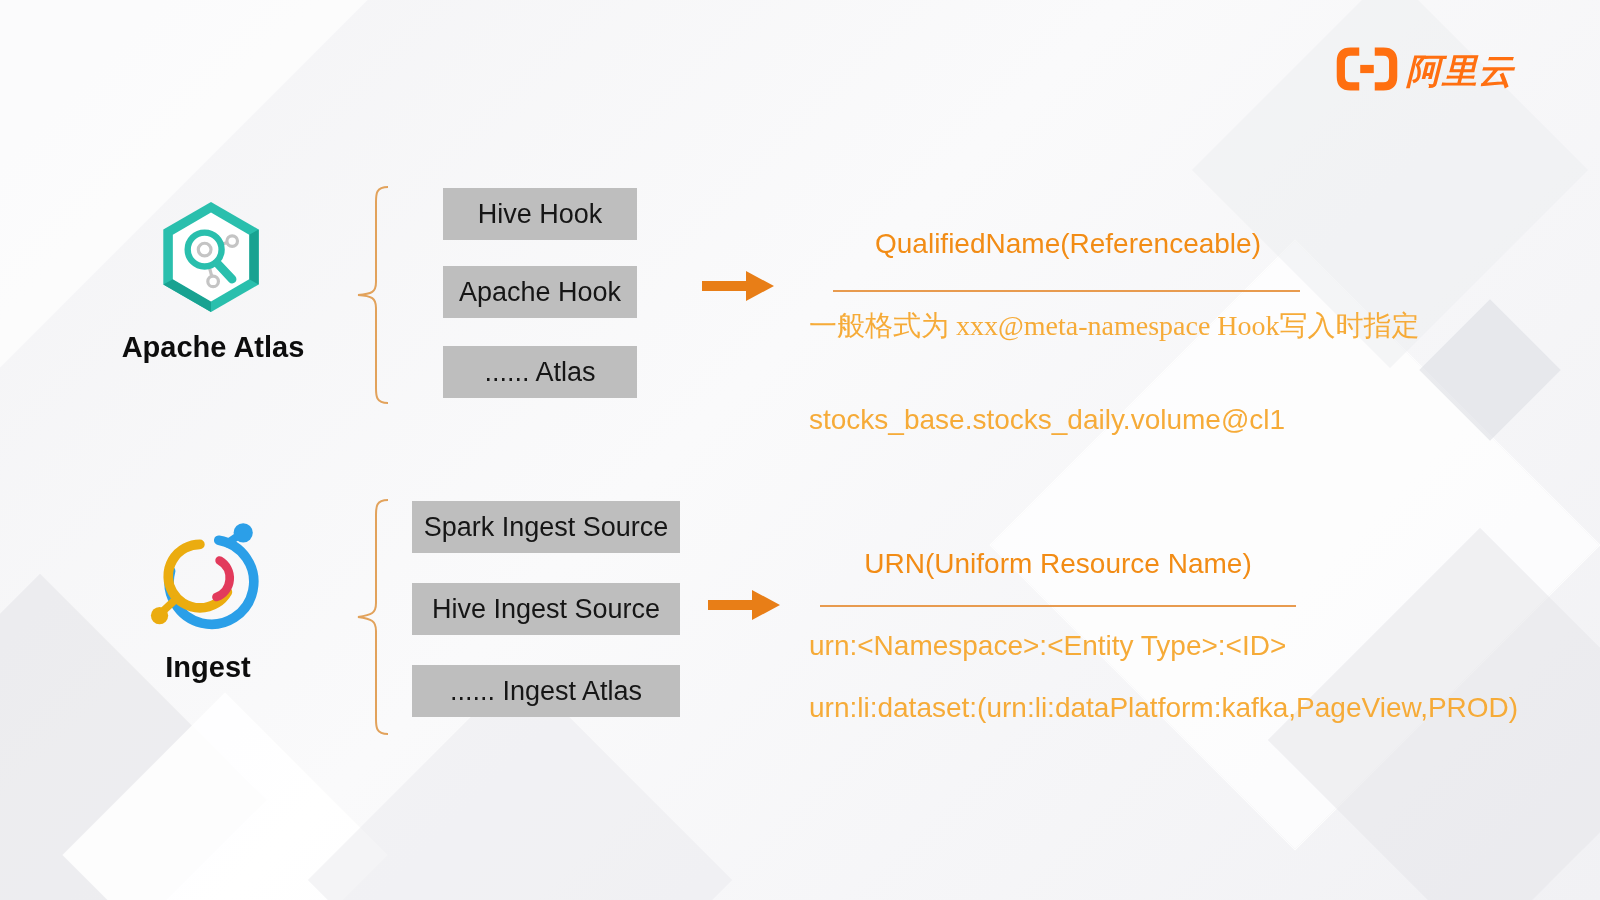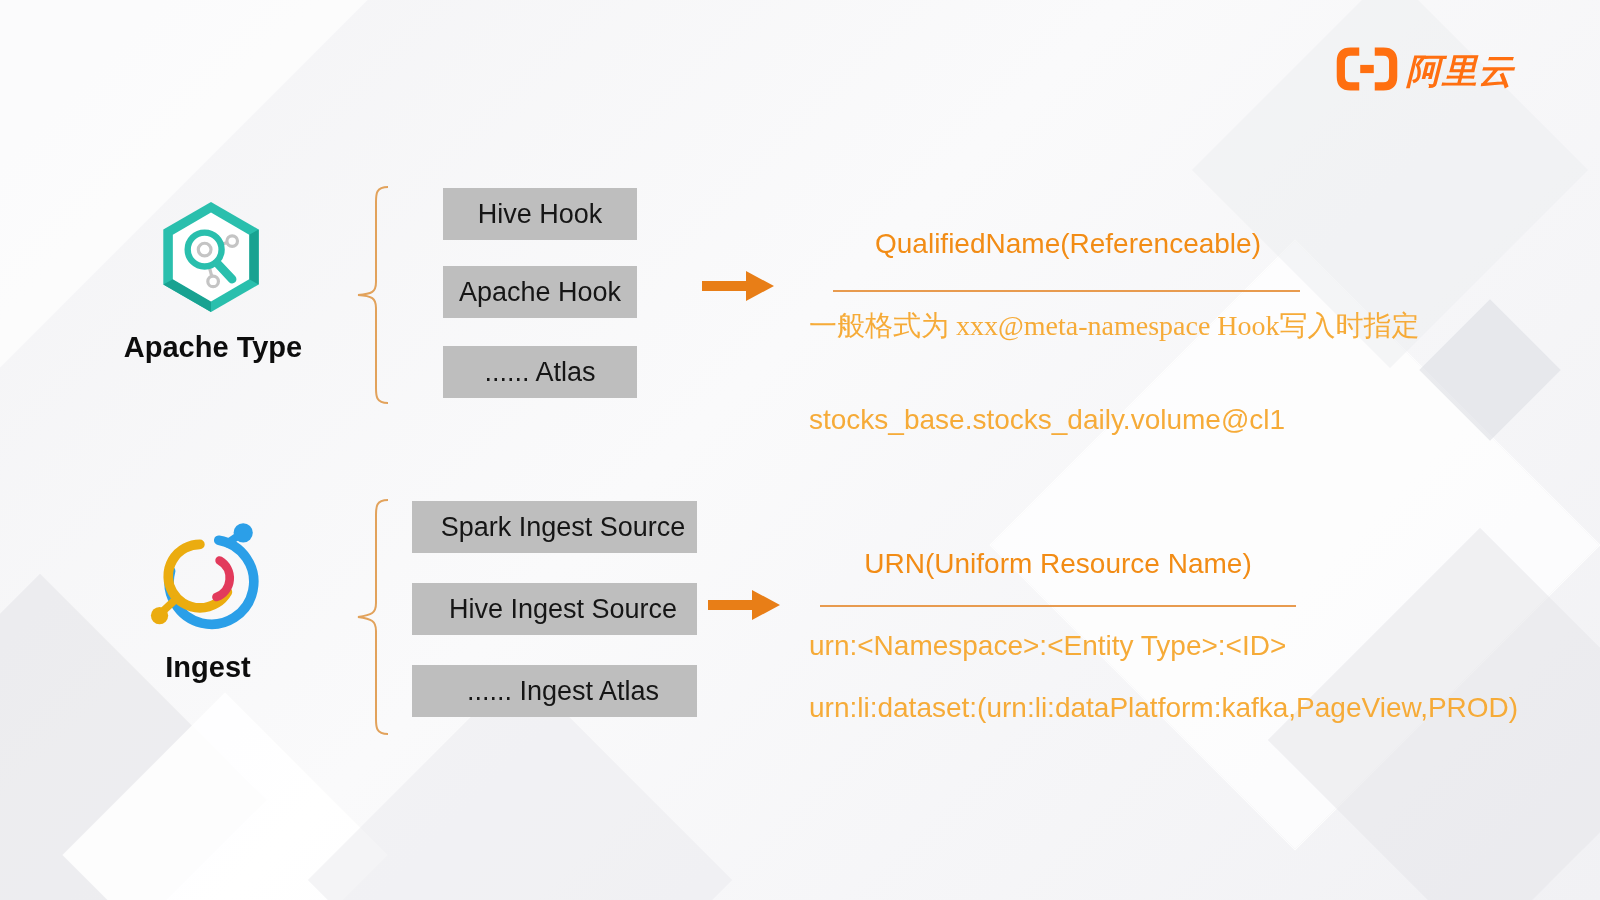--- a/index.html
+++ b/index.html
@@ -29,21 +29,21 @@
   .entity-label{position:absolute;font-size:29px;font-weight:800;color:#0d0d0d;text-align:center;}
   .atlas-label{left:118px;top:331px;width:190px;}
   .datahub-label{left:128px;top:651px;width:160px;}
 
   .gray-box{
     position:absolute;height:52px;background:#bebebe;color:#161616;
     display:flex;align-items:center;justify-content:center;
     font-size:27px;font-weight:400;
   }
   .atlas-box{left:407px;width:194px;margin-left:36px;}
-  .hub-box{left:412px;width:268px;padding-left:17px;}
+  .hub-box{left:412px;width:268px;}
 
   .svg-abs{position:absolute;}
 
   .panel-heading{position:absolute;font-size:28px;font-weight:400;color:#F28C15;text-align:center;}
   .rule{position:absolute;height:2px;background:#E89B4F;}
   .body-text{position:absolute;font-size:28px;color:#F6AB38;line-height:1.25;}
 </style>
 </head>
 <body>
 
@@ -80,21 +80,21 @@
       <polygon points="50,13 86,34 86,76 50,97 14,76 14,34" fill="#ffffff"></polygon>
       <line x1="44" y1="48" x2="70" y2="40" stroke="#C4C4C4" stroke-width="3"></line>
       <line x1="44" y1="48" x2="52" y2="78" stroke="#C4C4C4" stroke-width="3"></line>
       <circle cx="70" cy="40" r="5" fill="#ffffff" stroke="#C4C4C4" stroke-width="3"></circle>
       <circle cx="52" cy="78" r="5" fill="#ffffff" stroke="#C4C4C4" stroke-width="3"></circle>
       <circle cx="44" cy="48" r="16" fill="#ffffff" stroke="#2ABFAD" stroke-width="6"></circle>
       <circle cx="44" cy="48" r="6" fill="#ffffff" stroke="#C4C4C4" stroke-width="3"></circle>
       <line x1="56" y1="61" x2="70" y2="76" stroke="#2ABFAD" stroke-width="8" stroke-linecap="round"></line>
     </svg>
   </span>
-  <div class="entity-label atlas-label">Apache Type</div>
+  <div class="entity-label atlas-label">Apache Atlas</div>
 
   <span class="svg-abs" style="left:352px;top:184px;">
     <svg width="40" height="222" viewBox="0 0 40 222" preserveAspectRatio="none">
       <path d="M36,3 C24,3 24,10 24,18 L24,98 C24,108 20,110 6,111 C20,112 24,114 24,124 L24,204 C24,212 24,219 36,219" fill="none" stroke="#E2A25B" stroke-width="2"></path>
     </svg>
   </span>
 
   <div class="gray-box atlas-box" style="top:188px;">Hive Hook</div>
   <div class="gray-box atlas-box" style="top:266px;">Apache Hook</div>
   <div class="gray-box atlas-box" style="top:346px;">...... Atlas</div>

